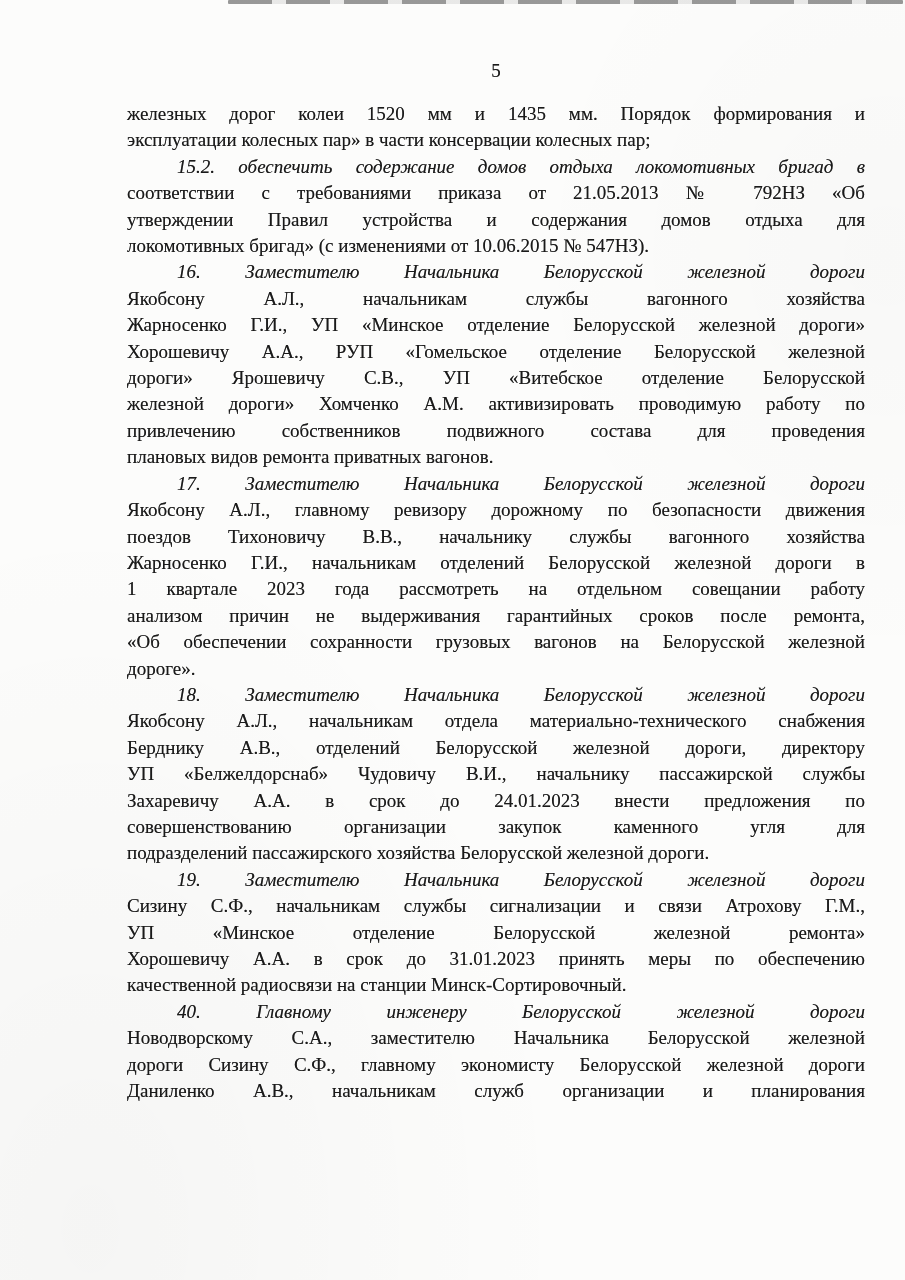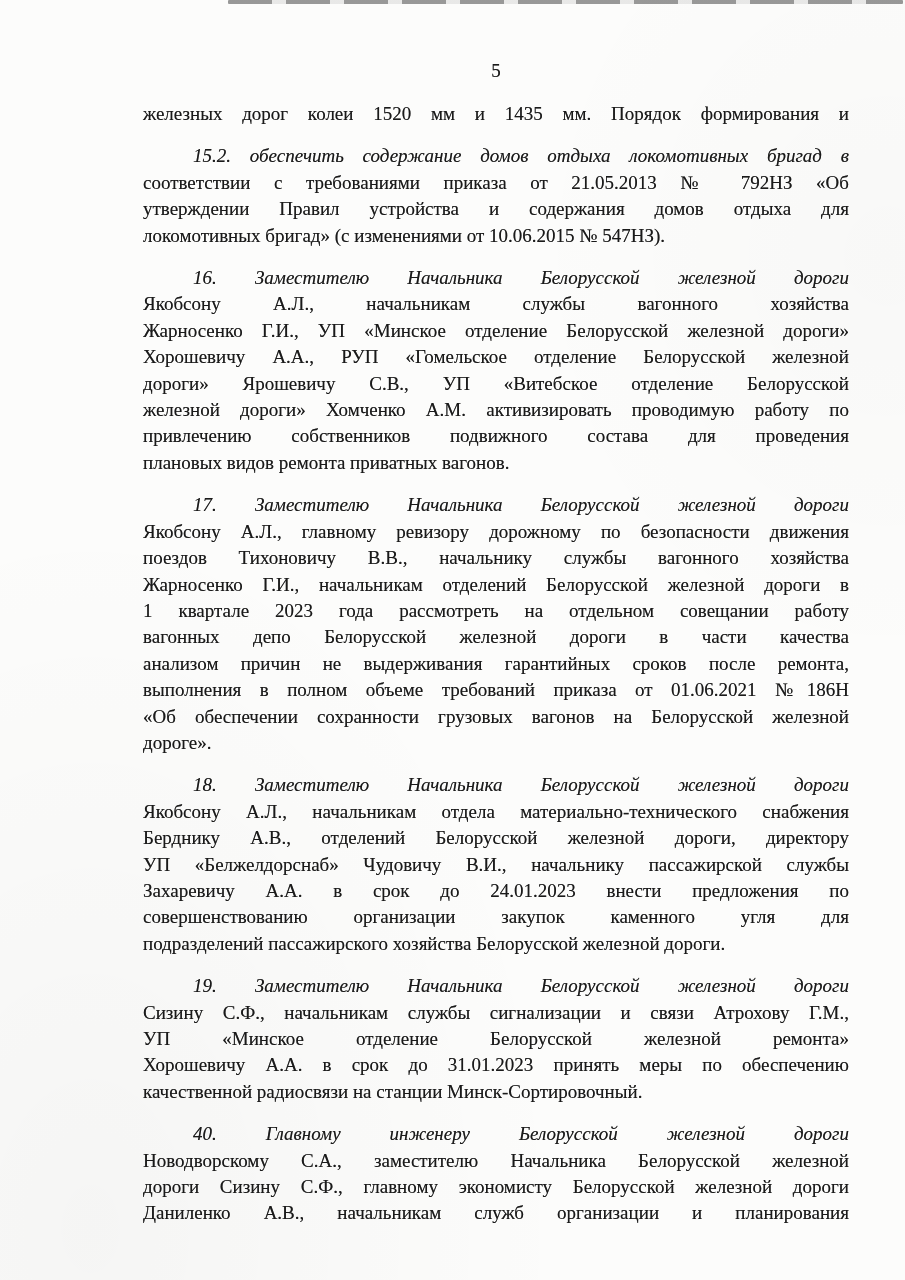--- a/index.html
+++ b/index.html
@@ -40,21 +40,21 @@
     width: 738px;
   }
   .page-number {
     text-align: center;
     font-size: 19px;
     line-height: 26px;
     margin-bottom: 17px;
     text-shadow: 0 0 0.5px rgba(26,26,26,0.55);
   }
   .paragraph {
-    margin: 16px;
+    margin: 0;
     padding: 0;
   }
   .line {
     font-size: 19px;
     line-height: 26.4px;
     white-space: normal;
     text-align: justify;
     text-align-last: justify;
     text-shadow: 0 0 0.5px rgba(26,26,26,0.55);
   }
@@ -69,20 +69,21 @@
 </head>
 <body>
 
 <div class="page">
   <div class="scan-band"></div>
   <div class="content">
     <div class="page-number">5</div>
     <div id="text-body">
         <div class="paragraph">
           <div class="line">железных дорог колеи 1520 мм и 1435 мм. Порядок формирования и</div>
+          <div class="line para-end">эксплуатации колесных пар» в части консервации колесных пар;</div>
         </div>
         <div class="paragraph">
           <div class="line first-line">15.2. обеспечить содержание домов отдыха локомотивных бригад в</div>
           <div class="line">соответствии с требованиями приказа от 21.05.2013 № 792НЗ «Об</div>
           <div class="line">утверждении Правил устройства и содержания домов отдыха для</div>
           <div class="line para-end">локомотивных бригад» (с изменениями от 10.06.2015 № 547НЗ).</div>
         </div>
         <div class="paragraph">
           <div class="line first-line">16. Заместителю Начальника Белорусской железной дороги</div>
           <div class="line">Якобсону А.Л., начальникам службы вагонного хозяйства</div>
@@ -92,23 +93,21 @@
           <div class="line">железной дороги» Хомченко А.М. активизировать проводимую работу по</div>
           <div class="line">привлечению собственников подвижного состава для проведения</div>
           <div class="line para-end">плановых видов ремонта приватных вагонов.</div>
         </div>
         <div class="paragraph">
           <div class="line first-line">17. Заместителю Начальника Белорусской железной дороги</div>
           <div class="line">Якобсону А.Л., главному ревизору дорожному по безопасности движения</div>
           <div class="line">поездов Тихоновичу В.В., начальнику службы вагонного хозяйства</div>
           <div class="line">Жарносенко Г.И., начальникам отделений Белорусской железной дороги в</div>
           <div class="line">1 квартале 2023 года рассмотреть на отдельном совещании работу</div>
-          <div class="line">вагонных депо Белорусской железной дороги в части качества</div>
           <div class="line">анализом причин не выдерживания гарантийных сроков после ремонта,</div>
-          <div class="line">выполнения в полном объеме требований приказа от 01.06.2021 №186Н</div>
           <div class="line">«Об обеспечении сохранности грузовых вагонов на Белорусской железной</div>
           <div class="line para-end">дороге».</div>
         </div>
         <div class="paragraph">
           <div class="line first-line">18. Заместителю Начальника Белорусской железной дороги</div>
           <div class="line">Якобсону А.Л., начальникам отдела материально-технического снабжения</div>
           <div class="line">Берднику А.В., отделений Белорусской железной дороги, директору</div>
           <div class="line">УП «Белжелдорснаб» Чудовичу В.И., начальнику пассажирской службы</div>
           <div class="line">Захаревичу А.А. в срок до 24.01.2023 внести предложения по</div>
           <div class="line">совершенствованию организации закупок каменного угля для</div>

